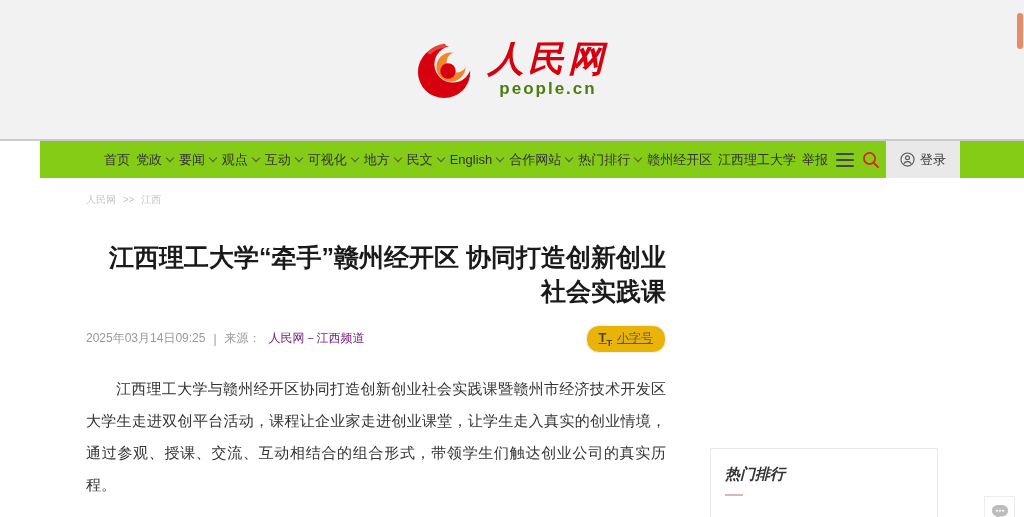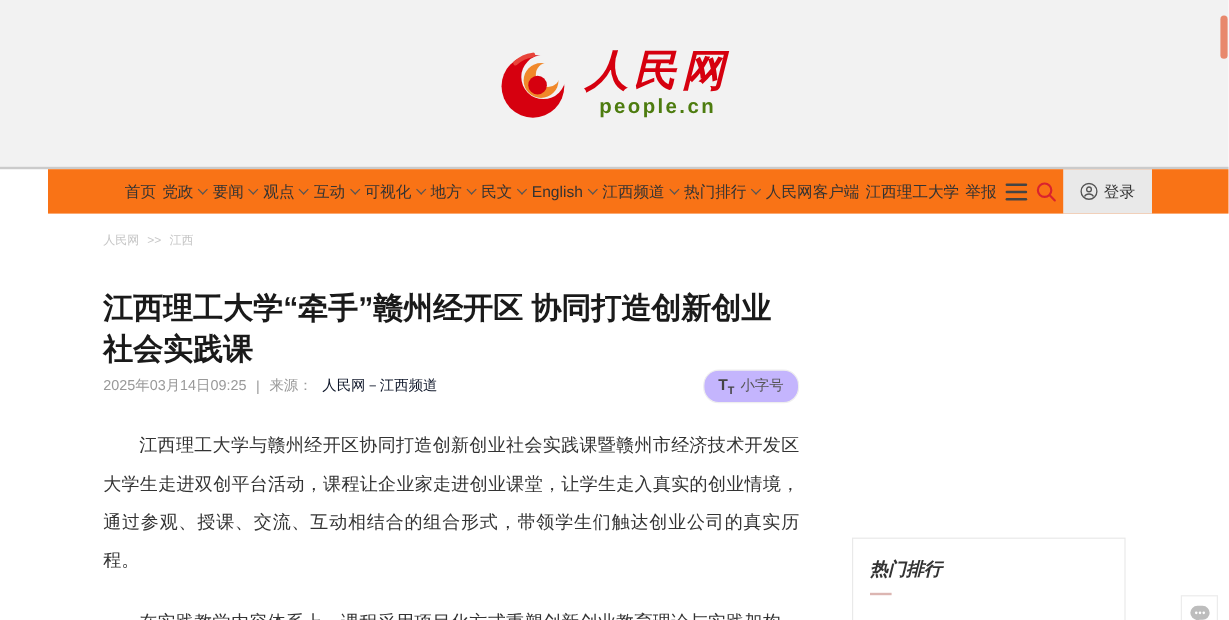--- a/index.html
+++ b/index.html
@@ -11,45 +11,45 @@
   .banner { height:141px; background:#f2f2f2; border-bottom:2px solid #cbcbcb;
     display:flex; align-items:center; justify-content:center; }
   .logo { display:flex; align-items:center; gap:10px; }
   .logo-swirl { width:62px; height:62px; }
   .logo-textcol { display:flex; flex-direction:column; align-items:center; }
   .logo-cn { font-size:36px; font-weight:700; color:#d6000f; letter-spacing:4px;
     font-style:italic; line-height:1.05; }
   .logo-en { font-size:17px; font-weight:700; color:#4d7c0f; letter-spacing:2px; margin-top:1px; }
 
   
-  .nav { height:37px; background:#f97316;margin-left:40px; }
+  .nav { height:37px; background:#84cc16;margin-left:40px; }
   .nav-inner { width:856px; margin:0 auto; height:100%; display:flex; align-items:center;
     justify-content:space-between; font-size:13px; color:#333; }
   .nav-item { display:flex; align-items:center; cursor:pointer; white-space:nowrap; }
   .caret { display:inline-block; width:6px; height:6px; border-right:1.4px solid #555;
     border-bottom:1.4px solid #555; transform:rotate(45deg); margin-left:5px; margin-top:-4px; }
   .nav-burger { display:flex; flex-direction:column; gap:4px; cursor:pointer; padding:4px 2px; }
   .nav-burger span { display:block; width:18px; height:2px; background:#444; border-radius:1px; }
   .nav-search { display:flex; align-items:center; cursor:pointer; }
   .nav-login { height:37px; display:flex; align-items:center; gap:5px; background:#e9e9e9;
     padding:0 14px; cursor:pointer; color:#333;font-family:Liberation Serif, serif; }
 
   
   .content { position:relative; background:#fff; }
   .breadcrumb { margin:15px 0 0 86px; font-size:10px; color:#c6c6c6; }
   .breadcrumb span { margin-right:4px; }
 
   .article { margin:33px 0 0 86px; width:580px; }
-  .article-title { font-size:25px; line-height:34px; font-weight:700; color:#1a1a1a; }
-  .meta-row { display:flex; align-items:center; justify-content:space-between; }
+  .article-title { font-size:25px; line-height:34px; font-weight:700; color:#1a1a1a;text-align:right; }
+  .meta-row { margin-top:17px; display:flex; align-items:center; justify-content:space-between; }
   .meta-left { font-size:12px; color:#999; display:flex; align-items:center; gap:8px; }
-  .meta-left a { color:#0f172a; text-decoration:none; }
-  .fontsize-btn { display:flex; align-items:center; gap:5px; background:#c4b5fd;
+  .meta-left a { color:#701a75; text-decoration:none; }
+  .fontsize-btn { display:flex; align-items:center; gap:5px; background:#eab308;
     border:1px solid #eee; border-radius:13px; padding:4px 12px; font-size:12px; color:#555;
-    cursor:pointer; }
+    cursor:pointer;text-decoration:underline; }
   .fticon { font-weight:700; color:#444; font-size:13px; }
   .fticon sub { font-size:9px; }
   .paras { margin-top:20px; }
   .paras p { font-size:15px; line-height:32px; color:#333; text-indent:2em; margin-bottom:19px;
     text-align:justify; }
 
   
   .sidebar { position:absolute; left:710px; top:255px; width:228px; height:400px;
     border:1px solid #e9e9e9; background:#fff; padding:16px 14px; }
   .sidebar-title { font-size:15px; font-weight:700; color:#333;font-style:italic; }
@@ -119,29 +119,29 @@
         </span>
       <span class="nav-item">
           <span>民文</span>
           <i class="caret"></i>
         </span>
       <span class="nav-item">
           <span>English</span>
           <i class="caret"></i>
         </span>
       <span class="nav-item">
-          <span>江西频道</span>
+          <span>合作网站</span>
           <i class="caret"></i>
         </span>
       <span class="nav-item">
           <span>热门排行</span>
           <i class="caret"></i>
         </span>
       <span class="nav-item">
-          <span>人民网客户端</span>
+          <span>赣州经开区</span>
         </span>
       <span class="nav-item">
           <span>江西理工大学</span>
         </span>
       <span class="nav-item">
           <span>举报</span>
         </span>
       <span class="nav-burger">
           <span></span>
           <span></span>

